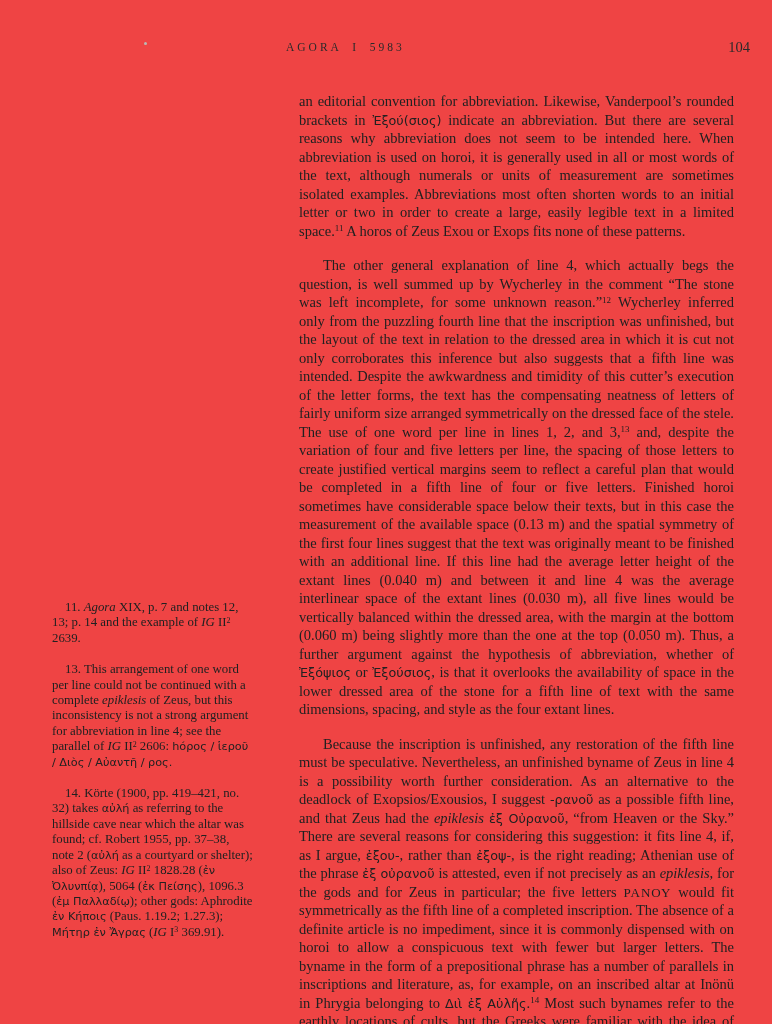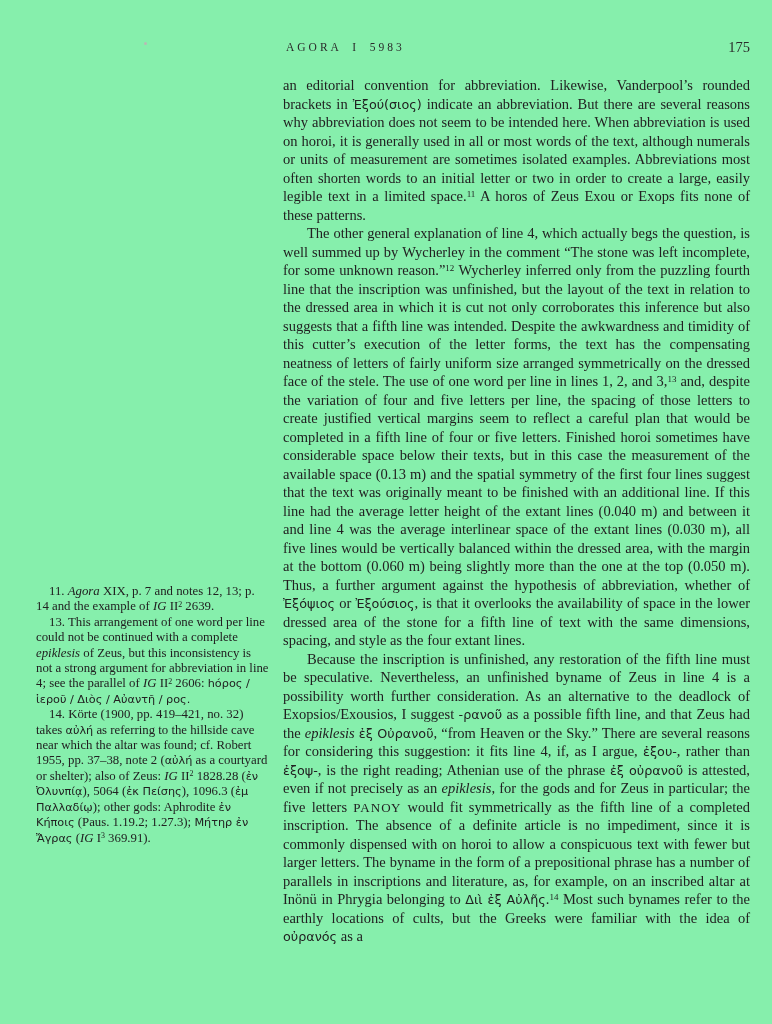--- a/index.html
+++ b/index.html
@@ -4,21 +4,21 @@
 <style>
   html, body {
     margin: 0;
     padding: 0;
     background: #e8e8e8;
   }
   .page {
     position: relative;
     width: 772px;
     height: 1024px;
-    background: #86efac;
+    background: #ef4444;
     color: #212121;
     font-family: "Liberation Serif", "DejaVu Serif", serif;
     overflow: hidden;
   }
   .running-head {
     position: absolute;
     left: 286px;
     top: 41px;
     font-size: 11.5px;
     letter-spacing: 3px;
@@ -37,37 +37,37 @@
     left: 283px;
     top: 76px;
     width: 467px;
     font-size: 14.5px;
     line-height: 18.5px;
     text-align: justify;
     hyphens: auto;
     -webkit-hyphens: auto;
   }
   .main-column p {
-    margin: 0;
+    margin: 16px;
     padding: 0;
   }
   .main-column p.indent {
     text-indent: 24px;
   }
   .footnotes-column {
     position: absolute;
     left: 36px;
     top: 584px;
     width: 233px;
     font-size: 12.8px;
     line-height: 15.4px;
     text-align: left;
   }
   .footnotes-column p {
-    margin: 0;
+    margin: 16px;
     padding: 0;
     text-indent: 13px;
   }
   .greek {
     font-family: "DejaVu Sans", sans-serif;
     font-size: 0.88em;
     line-height: 1;
   }
   .epigraphic {
     font-family: Liberation Serif, serif;
@@ -97,21 +97,21 @@
 </style>
 </head>
 <body>
 
 <div class="page">
 
   <div class="artifact-dot"></div>
 
   <div class="running-head">AGORA I 5983</div>
 
-  <div class="page-number">175</div>
+  <div class="page-number">104</div>
 
   <div class="main-column">
     <p>an editorial convention for abbreviation. Likewise, Vanderpool’s rounded brackets in <span class="greek">Ἐξού(σιος)</span> indicate an abbreviation. But there are several reasons why abbreviation does not seem to be intended here. When abbreviation is used on horoi, it is generally used in all or most words of the text, although numerals or units of measurement are sometimes isolated examples. Abbreviations most often shorten words to an initial letter or two in order to create a large, easily legible text in a limited space.<sup class="sup">11</sup> A horos of Zeus Exou or Exops fits none of these patterns.</p>
     <p class="indent">The other general explanation of line 4, which actually begs the question, is well summed up by Wycherley in the comment “The stone was left incomplete, for some unknown reason.”<sup class="sup">12</sup> Wycherley inferred only from the puzzling fourth line that the inscription was unfinished, but the layout of the text in relation to the dressed area in which it is cut not only corroborates this inference but also suggests that a fifth line was intended. Despite the awkwardness and timidity of this cutter’s execution of the letter forms, the text has the compensating neatness of letters of fairly uniform size arranged symmetrically on the dressed face of the stele. The use of one word per line in lines 1, 2, and 3,<sup class="sup">13</sup> and, despite the variation of four and five letters per line, the spacing of those letters to create justified vertical margins seem to reflect a careful plan that would be completed in a fifth line of four or five letters. Finished horoi sometimes have considerable space below their texts, but in this case the measurement of the available space (0.13 m) and the spatial symmetry of the first four lines suggest that the text was originally meant to be finished with an additional line. If this line had the average letter height of the extant lines (0.040 m) and between it and line 4 was the average interlinear space of the extant lines (0.030 m), all five lines would be vertically balanced within the dressed area, with the margin at the bottom (0.060 m) being slightly more than the one at the top (0.050 m). Thus, a further argument against the hypothesis of abbreviation, whether of <span class="greek">Ἐξόψιος</span> or <span class="greek">Ἐξούσιος</span>, is that it overlooks the availability of space in the lower dressed area of the stone for a fifth line of text with the same dimensions, spacing, and style as the four extant lines.</p>
     <p class="indent">Because the inscription is unfinished, any restoration of the fifth line must be speculative. Nevertheless, an unfinished byname of Zeus in line 4 is a possibility worth further consideration. As an alternative to the deadlock of Exopsios/Exousios, I suggest <span class="greek">-ρανοῦ</span> as a possible fifth line, and that Zeus had the <i class="italic">epiklesis</i> <span class="greek">ἐξ Οὐρανοῦ</span>, “from Heaven or the Sky.” There are several reasons for considering this suggestion: it fits line 4, if, as I argue, <span class="greek">ἐξου-</span>, rather than <span class="greek">ἐξοψ-</span>, is the right reading; Athenian use of the phrase <span class="greek">ἐξ οὐρανοῦ</span> is attested, even if not precisely as an <i class="italic">epiklesis</i>, for the gods and for Zeus in particular; the five letters <span class="epigraphic">ΡΑΝΟΥ</span> would fit symmetrically as the fifth line of a completed inscription. The absence of a definite article is no impediment, since it is commonly dispensed with on horoi to allow a conspicuous text with fewer but larger letters. The byname in the form of a prepositional phrase has a number of parallels in inscriptions and literature, as, for example, on an inscribed altar at Inönü in Phrygia belonging to <span class="greek">Διὶ ἐξ Αὐλῆς</span>.<sup class="sup">14</sup> Most such bynames refer to the earthly locations of cults, but the Greeks were familiar with the idea of <span class="greek">οὐρανός</span> as a</p>
   </div>
 
   <div class="footnotes-column">
     <p>11. <i class="italic">Agora</i> XIX, p. 7 and notes 12, 13; p. 14 and the example of <i class="italic">IG</i> II<sup class="sup">2</sup> 2639.</p>
     <p>13. This arrangement of one word per line could not be continued with a complete <i class="italic">epiklesis</i> of Zeus, but this inconsistency is not a strong argument for abbreviation in line 4; see the parallel of <i class="italic">IG</i> II<sup class="sup">2</sup> 2606: <span class="greek">hόρος / ἱεροῦ / Διὸς / Αὐαντῆ / ρος.</span></p>

